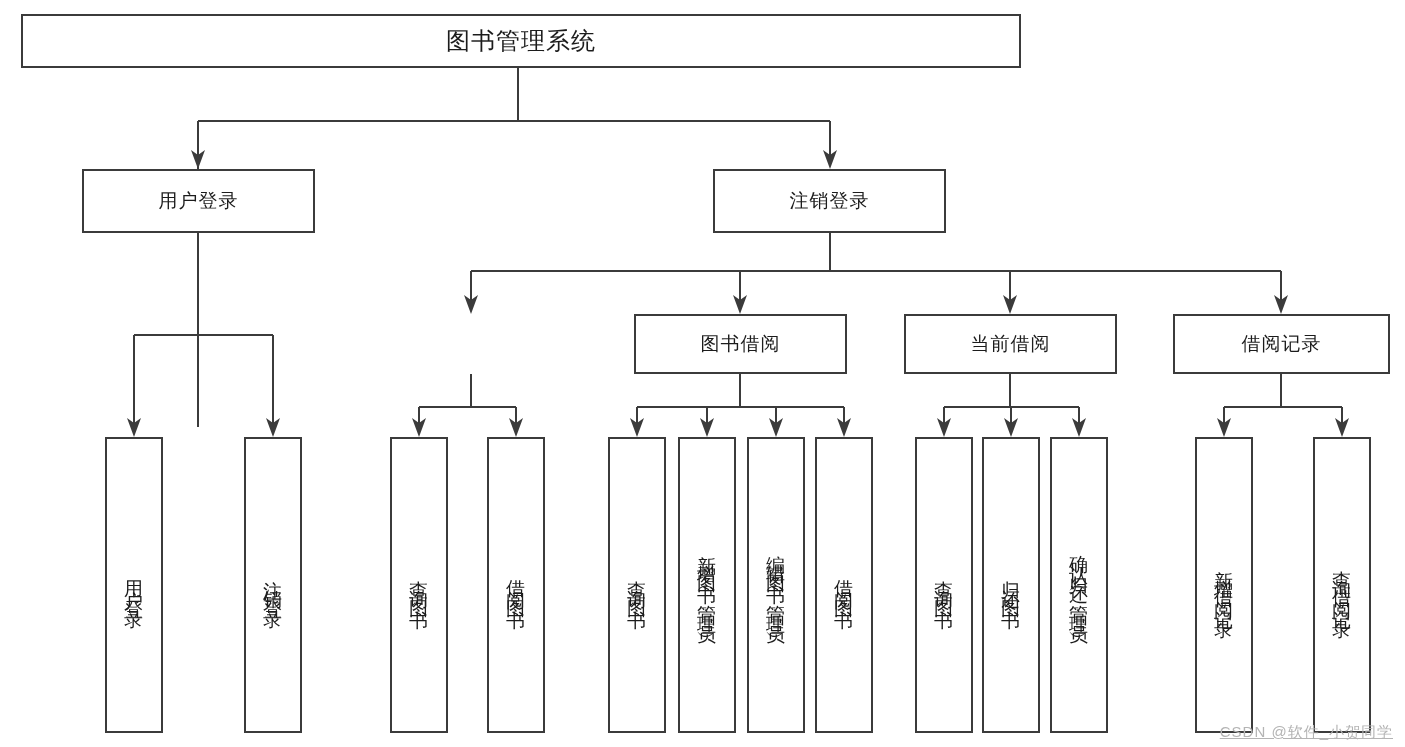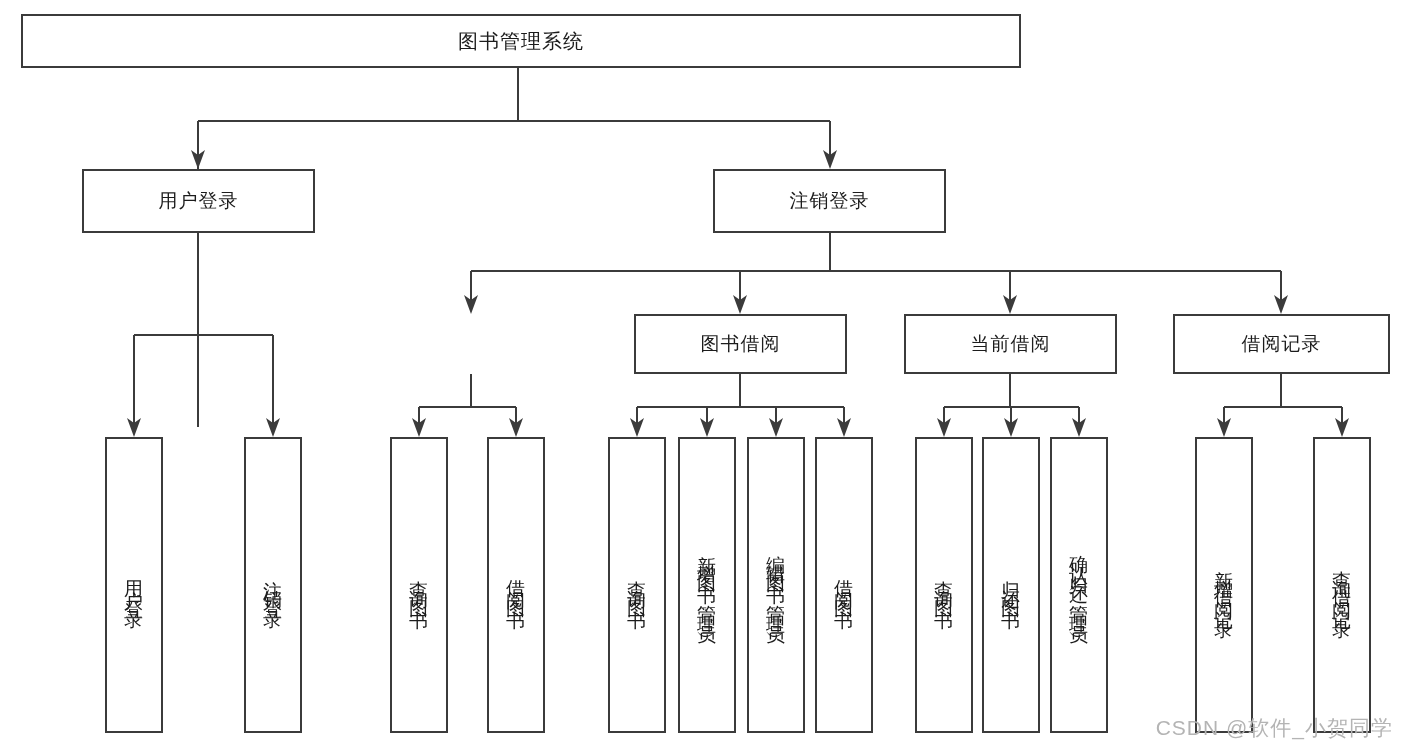--- a/index.html
+++ b/index.html
@@ -26,37 +26,38 @@
     border:2px solid var(--line);
     display:flex;align-items:center;justify-content:center;
     z-index:2;
   }
   .hlabel{
     font-size:19px;
     letter-spacing:1px;
     color:var(--text);
     white-space:nowrap;
   }
-  .root .hlabel{font-size:20px;}
+  .root .hlabel{font-size:24px;}
   .leaf{width:58px;height:296px;top:437px;}
   .vtext{
     writing-mode:vertical-rl;
     text-orientation:mixed;
     font-size:19px;
     letter-spacing:10px;
     color:var(--text);
     line-height:1;
   }
   .watermark{
     position:absolute;
     right:12px;bottom:5px;
-    font-size:21px;
+    font-size:15px;
     color:var(--watermark);
     z-index:5;
     letter-spacing:1px;
+    text-decoration:underline;
   }
 </style>
 </head>
 <body>
 
 <div class="canvas">
 
   <svg class="connectors" width="1405" height="747" viewBox="0 0 1405 747">
     <path class="cline" d="
       M518 68 V121 M198 121 H830 M198 121 V427 M830 121 V159

